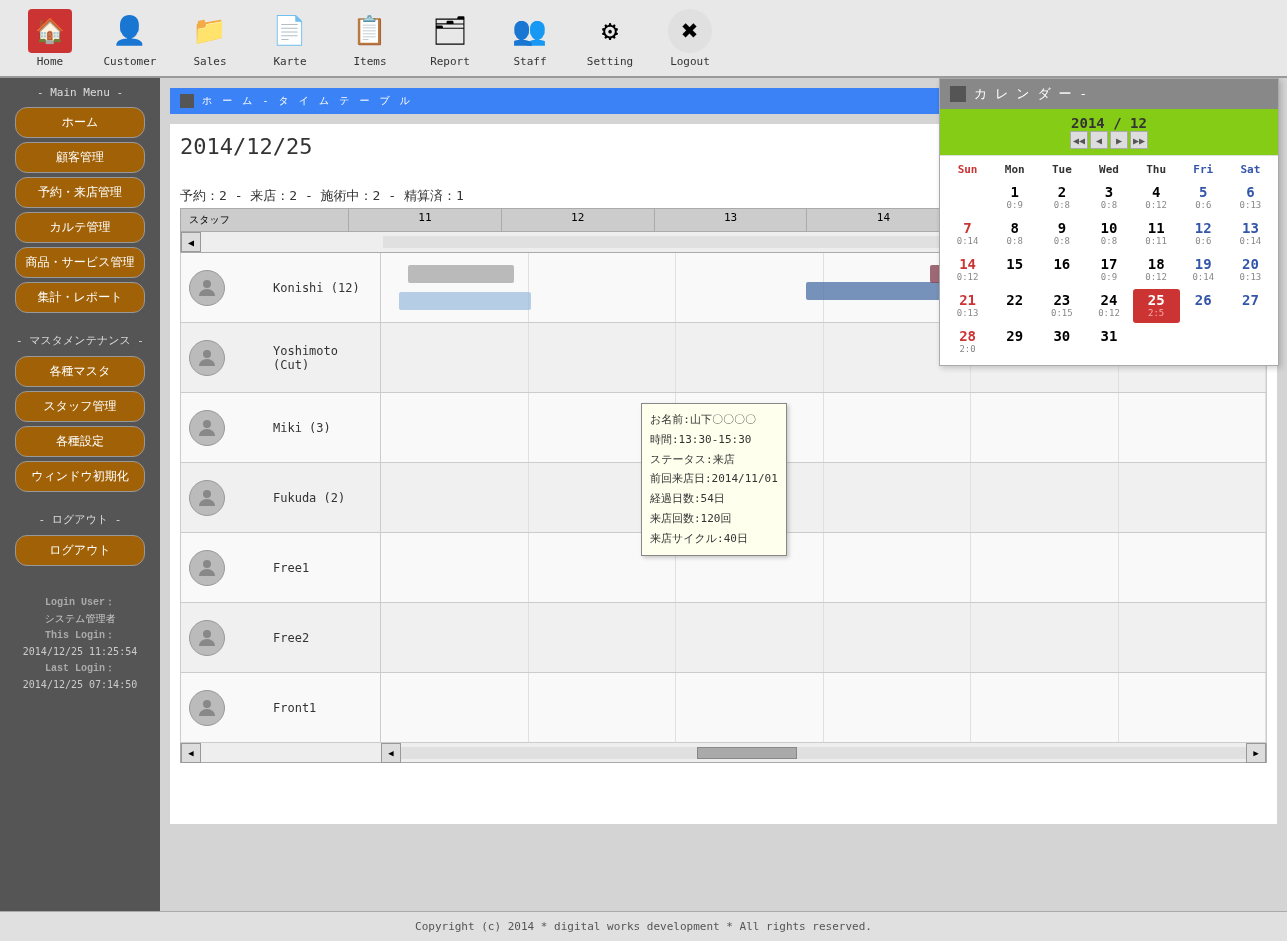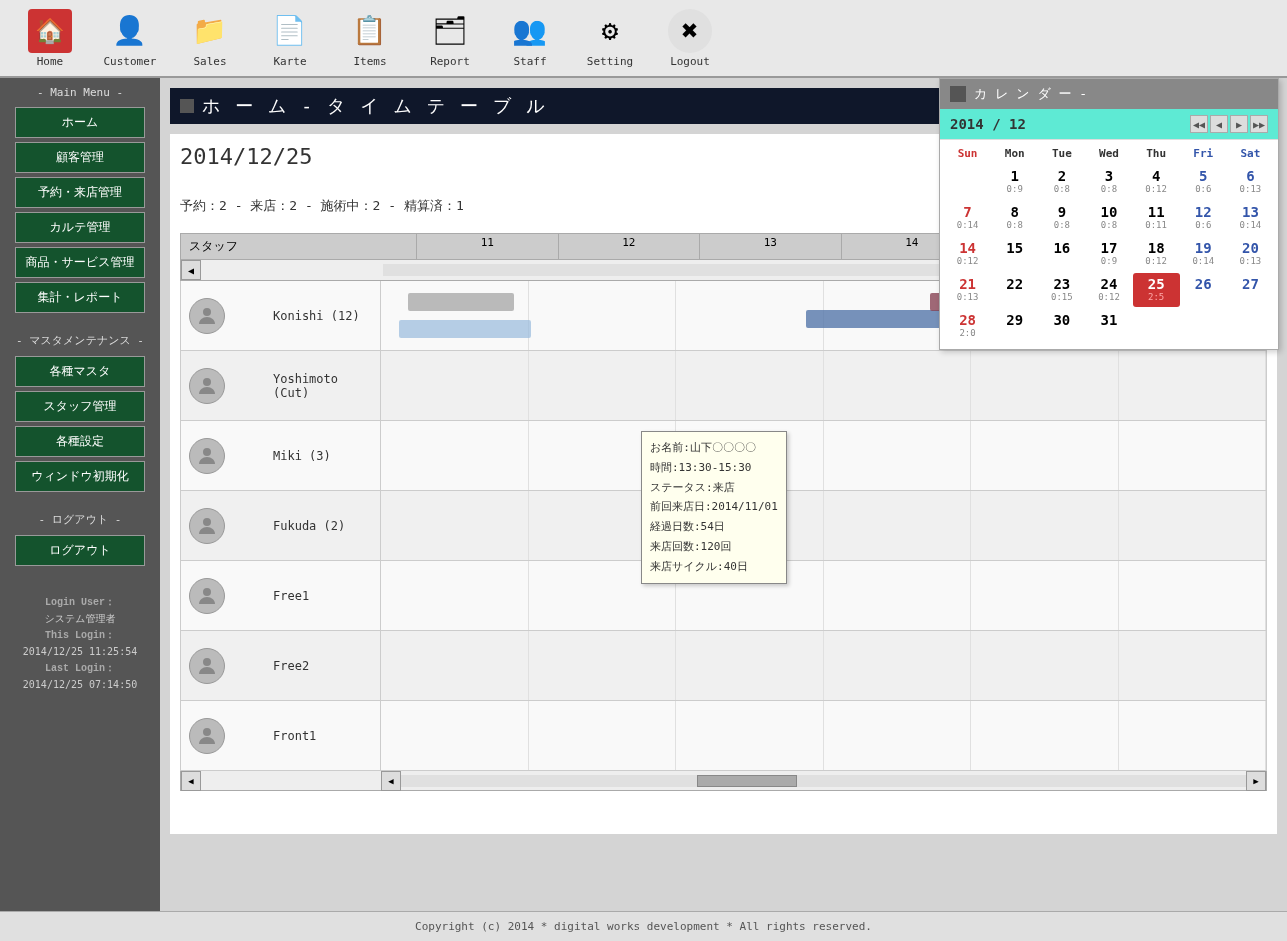--- a/index.html
+++ b/index.html
@@ -56,28 +56,28 @@
     .sidebar-section-title {
       text-align: center;
       color: #ddd;
       font-size: 11px;
       padding: 8px 0 4px;
     }
     .sidebar-btn {
       display: block;
       width: 130px;
       margin: 4px auto;
-      background: #14532d;
+      background: #a16207;
       color: #fff;
       border: 1px solid #999;
       text-align: center;
       padding: 6px 4px;
       font-size: 12px;
       cursor: pointer;
-      border-radius: 0;
+      border-radius: 12px;
     }
     .sidebar-info {
       margin-top: 20px;
       padding: 8px;
       font-size: 10px;
       color: #ccc;
       text-align: center;
       line-height: 1.6;
     }
     .sidebar-info .label { color: #aaa; font-weight: bold; font-family: Liberation Mono, monospace; }
@@ -88,51 +88,51 @@
       background: #d4d4d4;
       padding: 10px;
       overflow: auto;
       position: relative;
     }
 
     
     .page-title-bar {
       display: flex;
       align-items: center;
-      background: #0f172a;
+      background: #3b82f6;
       color: white;
       padding: 6px 10px;
       margin-bottom: 10px;
-      font-size: 18px;
+      font-size: 10px;
       letter-spacing: 2px;
     }
     .page-title-bar .title-icon {
       width: 14px;
       height: 14px;
       background: #555;
       margin-right: 8px;
       display: inline-block;
     }
 
     
     .timetable-container {
       background: white;
       padding: 10px;
       min-height: 700px;
     }
     .tt-date { font-size: 22px; margin-bottom: 6px; color: #333; }
     .tt-staff-count { font-size: 13px; margin-bottom: 4px; color: #333; text-align: right; }
-    .tt-status { font-size: 13px; margin-bottom: 18px; color: #333; }
+    .tt-status { font-size: 13px; margin-bottom: 3px; color: #333; }
     .tt-header-row {
       display: flex;
       background: #ccc;
       border: 1px solid #aaa;
       font-size: 11px;
     }
-    .tt-staff-col { width: 236px; flex-shrink: 0; padding: 4px 8px; border-right: 1px solid #aaa; font-size: 12px; }
+    .tt-staff-col { width: 168px; flex-shrink: 0; padding: 4px 8px; border-right: 1px solid #aaa; font-size: 10px; }
     .tt-time-col { flex: 1; display: flex; }
     .tt-time-cell {
       flex: 1;
       text-align: center;
       border-right: 1px solid #aaa;
       padding: 2px 0;
       font-size: 11px;
     }
 
     
@@ -276,22 +276,23 @@
       width: 16px;
       height: 16px;
       background: #555;
       margin-right: 8px;
     }
     .cal-nav {
       display: flex;
       align-items: center;
       justify-content: space-between;
       padding: 6px 10px;
-      background: #5eead4;
+      background: #84cc16;
       border-bottom: 1px solid #ddd;
+      flex-direction: column;
     }
     .cal-nav-title { font-size: 14px; font-weight: bold; color: #333; }
     .cal-nav-btns { display: flex; gap: 2px; }
     .cal-nav-btn {
       width: 18px;
       height: 18px;
       background: #ddd;
       border: 1px solid #aaa;
       cursor: pointer;
       display: flex;

